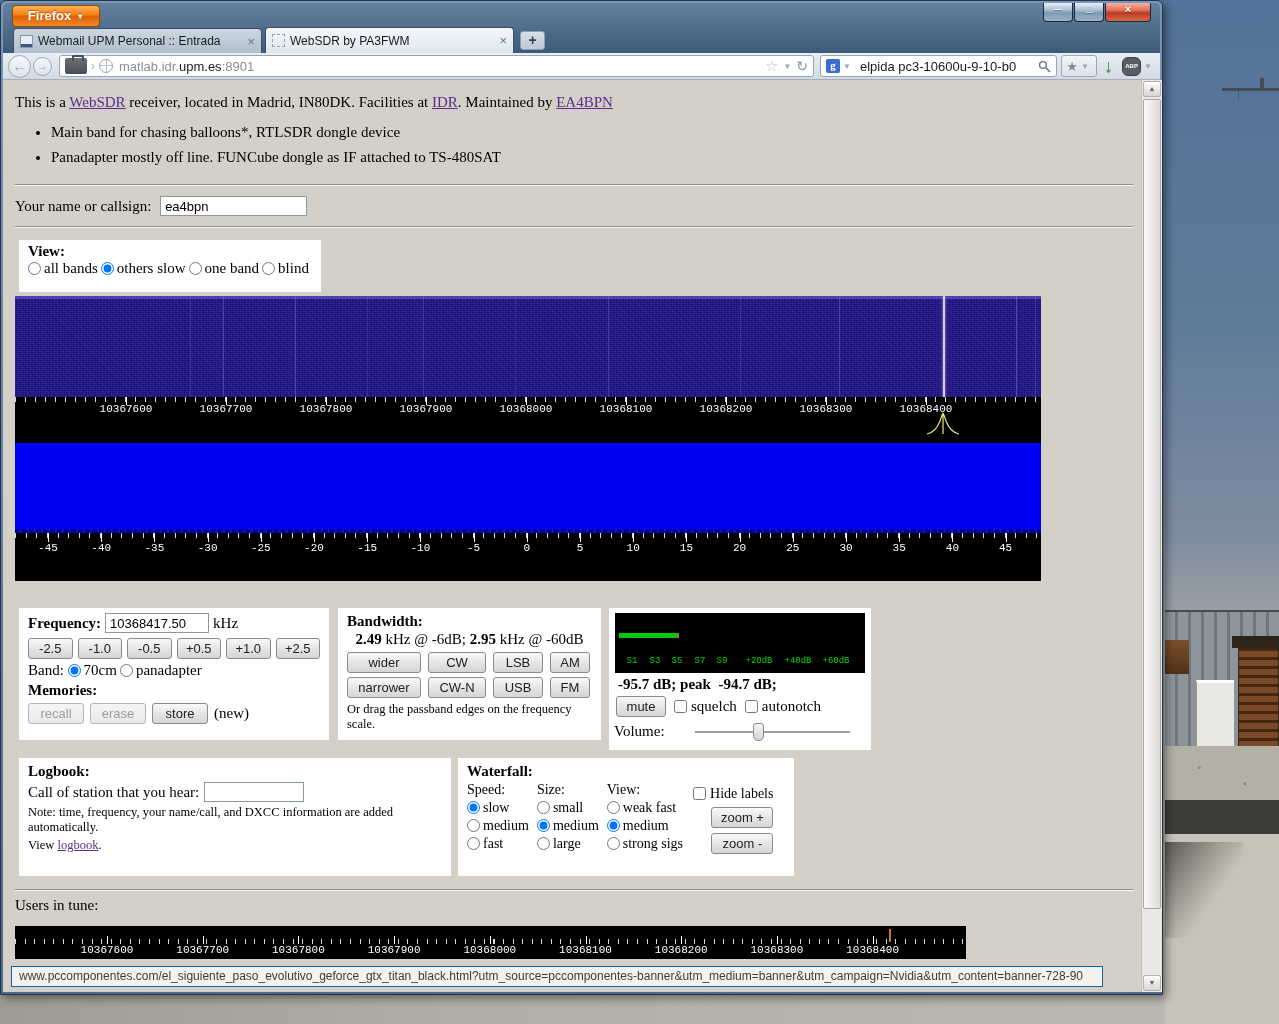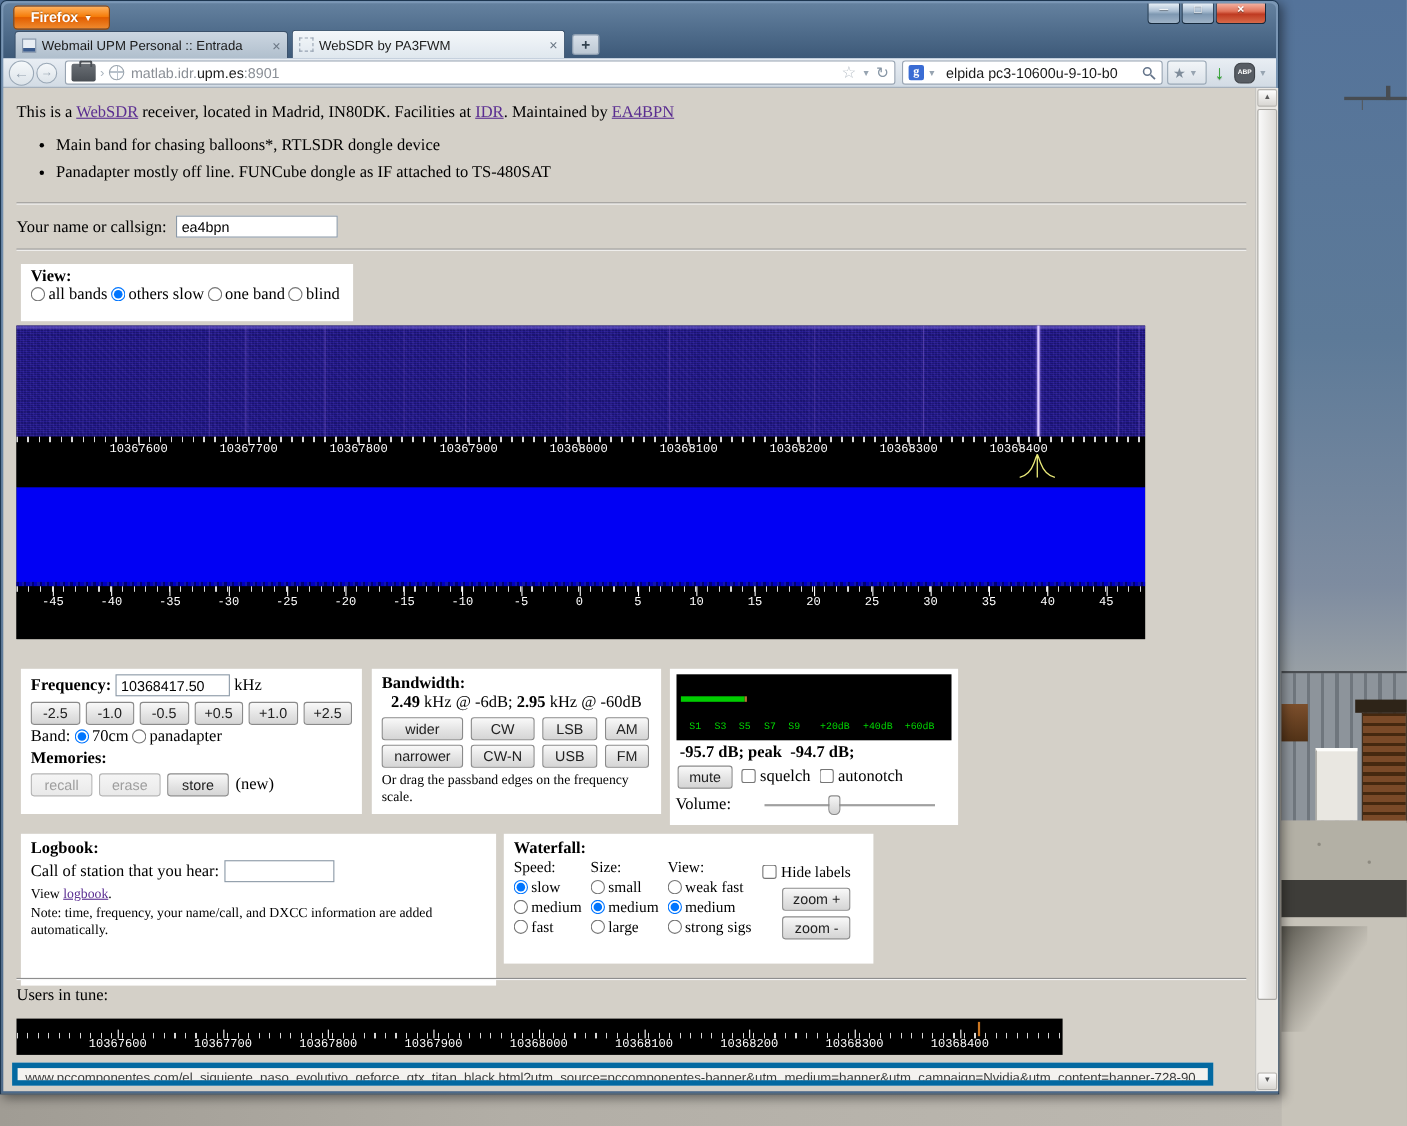--- a/index.html
+++ b/index.html
@@ -146,21 +146,21 @@
   .wf2::after { content:""; position:absolute; left:0; right:0; bottom:0; height:4px; opacity:.85;
     background:repeating-linear-gradient(90deg,#000060 0 2px,#0000b8 2px 5px,#141globalnope 0) ; 
     background:repeating-linear-gradient(90deg,#000060 0 2px,#0000b8 2px 5px,#1418a0 5px 7px); }
   .scale2 { position:absolute; left:0; right:0; top:237px; height:48px; background:#000; }
 
   
   .panel { position:absolute; background:#fff; padding:5px 9px; }
   .p-freq { left:16px; top:528px; width:310px; height:132px; }
   .p-bw { left:335px; top:528px; width:263px; height:132px; }
   .p-sm { left:606px; top:528px; width:262px; height:142px; padding:5px; }
-  .p-log { left:16px; top:678px; width:432px; height:138px; }
+  .p-log { left:16px; top:678px; width:432px; height:118px; }
   .p-wf { left:455px; top:678px; width:336px; height:118px; }
   .btn { font:13px "Liberation Sans",sans-serif; color:#222; border:1px solid #8a8a8a; border-radius:3px;
     background:linear-gradient(#f9f9f9,#e2e2e2 60%,#d5d5d5); padding:2px 7px; }
   .btn.dis { color:#9d9d9d; border-color:#b4b4b4; background:linear-gradient(#f5f5f5,#e9e9e9); }
   .steprow { display:flex; gap:5px; margin:5px 0 3px; }
   .steprow .btn { width:45px; padding:2px 0; text-align:center; }
   .freqin { width:104px; margin:0 4px; }
   .inline-row { margin:3px 0; }
   .memrow { display:flex; gap:6px; align-items:center; margin-top:4px; }
   .memrow .btn { width:56px; text-align:center; }
@@ -184,21 +184,21 @@
   .logrow { margin:2px 0; }
   .login1 { width:100px; margin-left:5px; }
   .login2 { width:209px; margin:0 6px 0 5px; }
   .wfgrid { display:flex; gap:8px; margin-top:2px; font-size:14px; }
   .wfhead { margin-bottom:1px; }
   .wfright { display:flex; flex-direction:column; align-items:flex-end; gap:5px; padding-top:4px; margin-left:2px; }
   .wfright .btn { width:62px; text-align:center; }
   .userslabel { left:12px; top:817px; }
   .usersbar { left:12px; top:846px; width:951px; height:33px; background:#000; }
   .usersmarker { position:absolute; left:874px; top:3px; width:2px; height:13px; background:#cc7722; }
-  .statusbar { left:8px; top:886px; width:1092px; height:21px; background:#f4f2ef; border:5px solid #0369a1;
+  .statusbar { left:8px; top:886px; width:1092px; height:21px; background:#f4f2ef; border:1px solid #0369a1;
     font:12px "Liberation Sans",sans-serif; color:#3c3c3c; line-height:19px; padding:0 7px;
     white-space:nowrap; overflow:hidden; }
 </style>
 </head>
 <body>
 
 <div class="photo crane-arm"></div>
 <div class="photo crane-mast"></div>
 <div class="photo crane-line"></div>
 <div class="photo fence"></div>
@@ -458,24 +458,24 @@
             <div class="thumb"></div>
           </div>
       </div>
     </div>
 
     <div class="panel p-log pg-abs">
       <div class="boldlbl">Logbook:</div>
       <div class="logrow">
         <span>Call of station that you hear:</span><input class="textin login1" style="">
       </div>
+      <div class="smallnote">Note: time, frequency, your name/call, and DXCC information are added automatically.</div>
       <div class="smallnote">
         <span>View </span><a class="plink">logbook</a><span>.</span>
       </div>
-      <div class="smallnote">Note: time, frequency, your name/call, and DXCC information are added automatically.</div>
     </div>
 
     <div class="panel p-wf pg-abs">
       <div class="boldlbl">Waterfall:</div>
       <div class="wfgrid">
         <div style="display:flex;gap:8px">
             <div class="wfcol">
               <div class="wfhead">Speed:</div>
               <label class="radio-opt block"><input type="radio" name="wfg0" checked="" style=""><span>slow</span></label>
               <label class="radio-opt block"><input type="radio" name="wfg0" style=""><span>medium</span></label>

